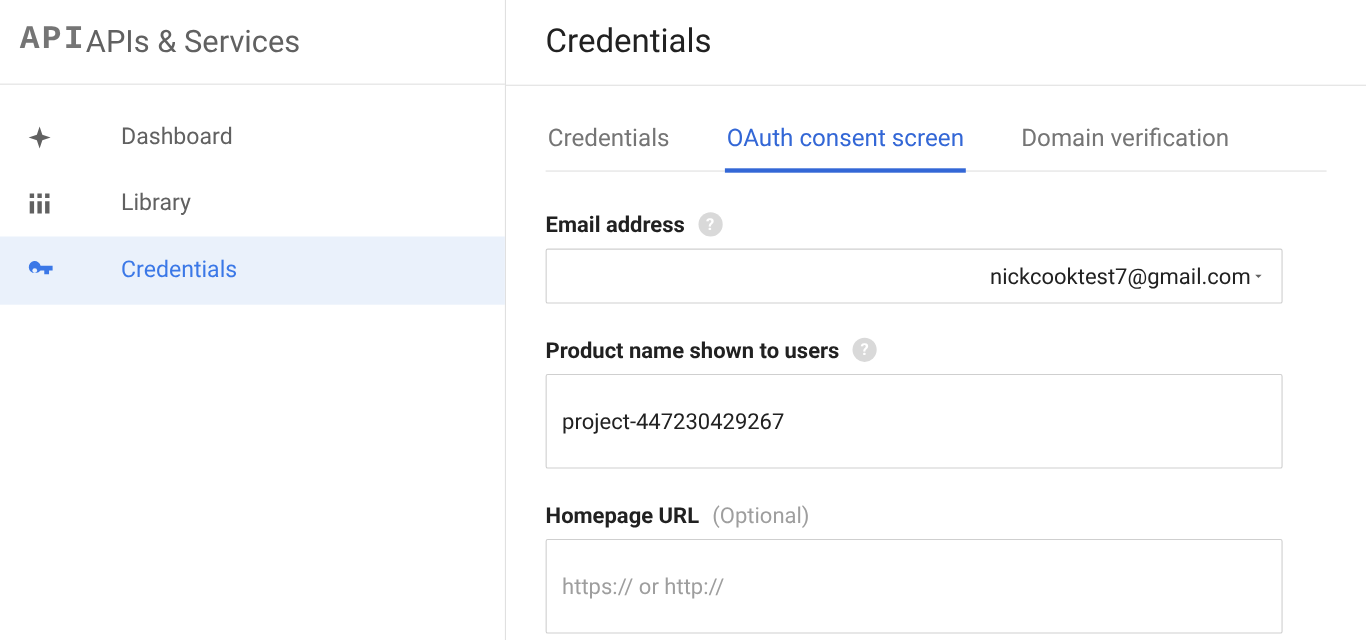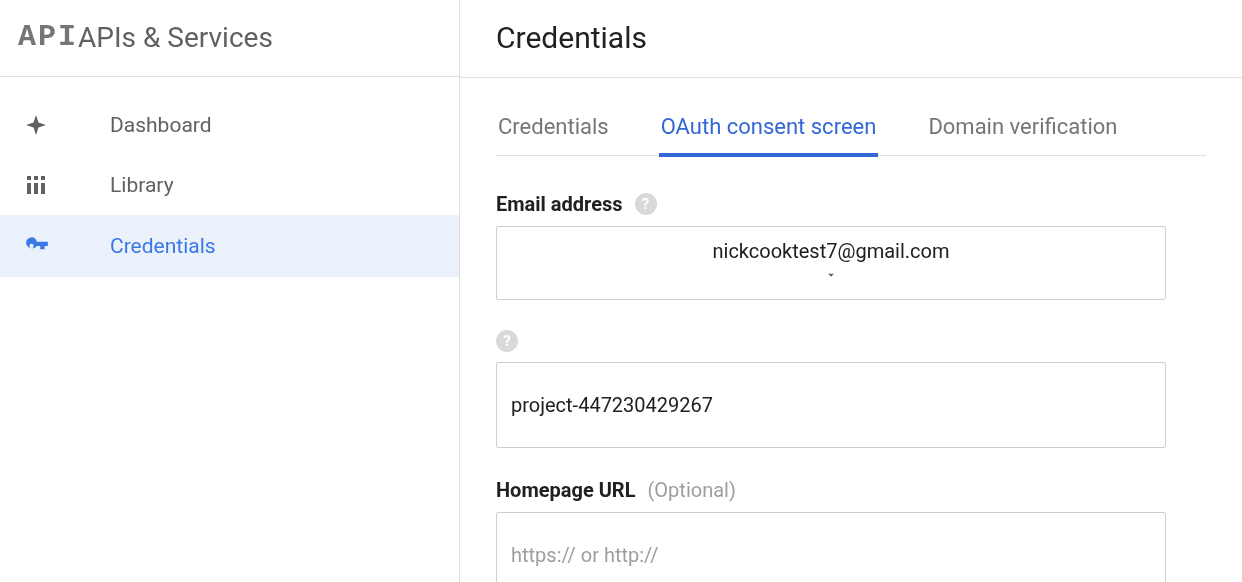--- a/index.html
+++ b/index.html
@@ -127,21 +127,20 @@
       font-size: 20px;
       color: #212121;
       background: #fff;
     }
     .select {
       display: flex;
       align-items: center;
       justify-content: flex-end;
       padding: 12px 14px;
       cursor: pointer;
-      flex-direction: column;
     }
     .select .caret svg { fill: #616161; }
     .text-input {
       padding: 30px 14px;
       outline: none;
       font-family: inherit;
     }
     .text-input::placeholder { color: #9e9e9e; }
   </style>
 </head>
@@ -204,20 +203,21 @@
           <span class="caret">
             <svg width="14" height="14" viewBox="0 0 24 24">
                 <path d="M7 10l5 5 5-5z"></path>
               </svg>
           </span>
         </div>
       </div>
 
       <div class="field">
         <div class="field-label-row">
+          <span class="field-label">Product name shown to users</span>
           <span class="help-icon">?</span>
         </div>
         <input class="text-input" type="text" value="project-447230429267" style="">
       </div>
 
       <div class="field">
         <div class="field-label-row">
           <span class="field-label">Homepage URL</span>
           <span class="optional">(Optional)</span>
         </div>

